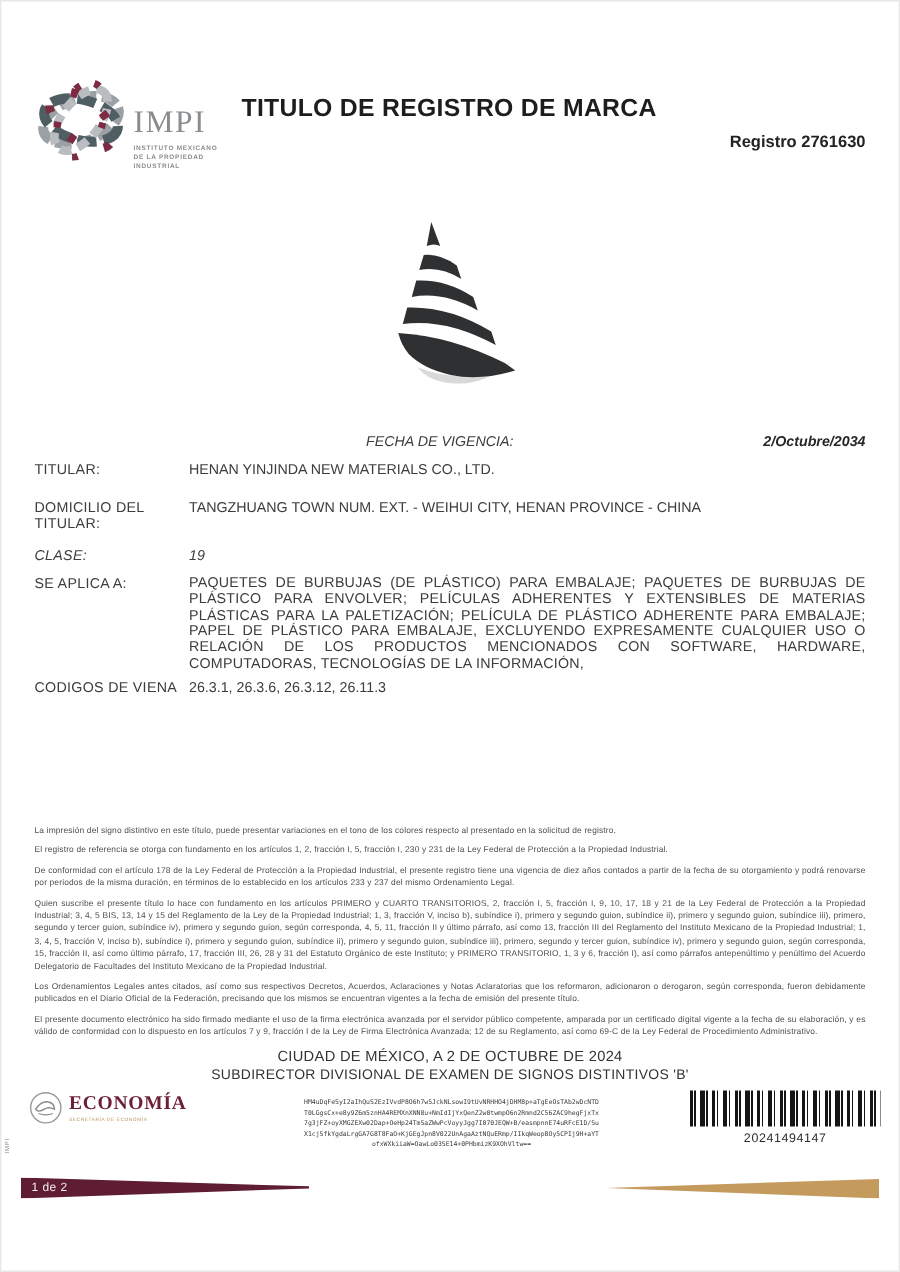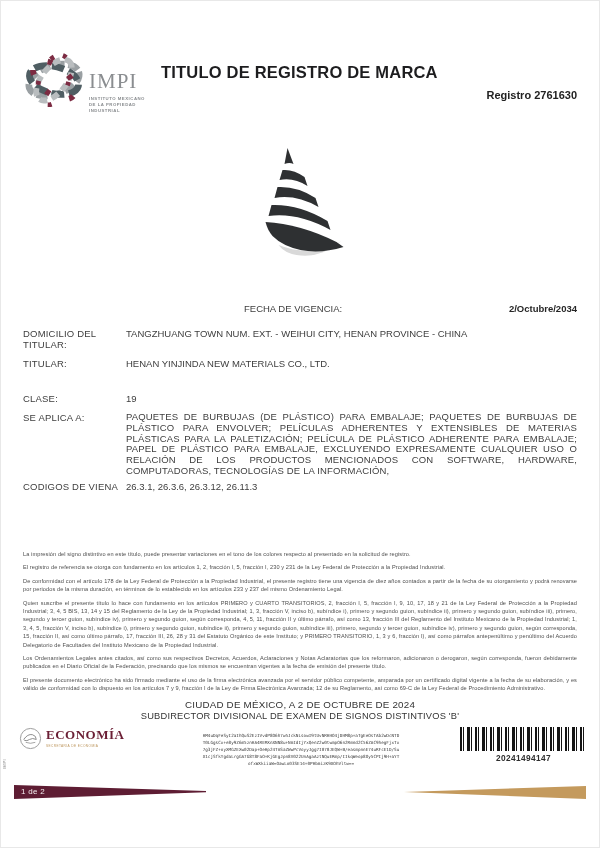--- a/index.html
+++ b/index.html
@@ -25,21 +25,21 @@
 
   
   .fields { position:absolute; left:22px; right:22px; top:278px; font-size:9.5px; color:#3d3d3d; }
   .frow { display:flex; align-items:flex-start; }
   .lab { width:103px; flex:0 0 103px; letter-spacing:.2px; }
   .val { flex:1; }
   .b { font-weight:bold; color:#262626; }
   .exp-val { width:118px; flex:0 0 118px; }
   .mid-lab { width:150px; flex:0 0 150px; }
   .right-val { flex:1; text-align:right; }
-  .mt4 { margin-top:4px; } .mt8 { margin-top:8px; } .mt10 { margin-top:24px; } .mt14 { margin-top:14px; }
+  .mt4 { margin-top:4px; } .mt8 { margin-top:8px; } .mt10 { margin-top:10px;font-style:italic; } .mt14 { margin-top:14px; }
   .just { text-align:justify; line-height:1.14; letter-spacing:.15px; }
   .continua { flex:0 0 auto; font-size:8px; color:#4a4a4a; }
 
   
   .legal { position:absolute; left:22px; right:22px; top:549px; font-size:5.6px; color:#4e4e4e; }
   .legal p { text-align:justify; line-height:1.5; margin-bottom:5px; letter-spacing:.1px; }
 
   
   .city-line { position:absolute; left:0; right:0; top:698px; text-align:center; font-size:9.8px; color:#333; letter-spacing:.2px; }
   .office-line { position:absolute; left:0; right:0; top:710px; text-align:center; font-size:9.3px; color:#333; letter-spacing:.2px; }
@@ -48,21 +48,21 @@
   .eagle { width:23px; height:23px; margin-right:4px; }
   .econ-word { font-family:"Liberation Serif", serif; font-weight:bold; font-size:13px; color:#6b1f35; letter-spacing:.5px; }
   .econ-sub { font-size:3.2px; color:#bc955c; letter-spacing:.4px; margin-top:1px; }
 
   .sig-hash { position:absolute; left:150px; width:300px; top:731px; text-align:center;
     font-family:"DejaVu Sans Mono", monospace; font-size:4.3px; line-height:1.65; color:#3c3c3c; }
 
   .barcode-box { position:absolute; left:459px; top:726px; width:127px; text-align:center; }
   .barcode { height:24px; width:127px;
     background:repeating-linear-gradient(90deg,#151515 0 2px,#fff 2px 3px,#151515 3px 4px,#fff 4px 7px,#151515 7px 10px,#fff 10px 11px,#151515 11px 12px,#fff 12px 15px); }
-  .barcode-num { margin-top:2px; font-size:8.3px; color:#2e2e2e; letter-spacing:.4px;font-weight:bold; }
+  .barcode-num { margin-top:2px; font-size:8.3px; color:#2e2e2e; letter-spacing:.4px; }
 
   
   .footer { position:absolute; left:0; right:0; top:782px; height:18px; }
   .wedge-left { position:absolute; left:13px; top:2px; width:192px; height:14px; background:#5e1d33;
     clip-path:polygon(0 0, 100% 42%, 100% 52%, 0 100%); }
   .page-label { position:absolute; left:20px; top:4px; color:#f5eef0; font-size:8px; letter-spacing:.3px; }
   .wedge-right { position:absolute; right:13px; top:3px; width:182px; height:13px; background:#c49a5d;
     clip-path:polygon(0 46%, 100% 0, 100% 100%); }
   .signer { position:absolute; left:0; right:0; top:2px; text-align:center; font-size:8.6px; color:#3c3c3c; letter-spacing:.3px; }
   .margin-vert { position:absolute; left:1px; top:768px; font-size:4px; color:#8a8a8a;
@@ -108,27 +108,27 @@
   </svg>
 </div>
 
 <div class="fields">
   <div class="frow mt10">
     <div class="lab"></div>
     <div class="exp-val"></div>
     <div class="mid-lab">FECHA DE VIGENCIA:</div>
     <div class="right-val b">2/Octubre/2034</div>
   </div>
+  <div class="frow mt8">
+    <div class="lab">TITULAR:</div>
+    <div class="val">HENAN YINJINDA NEW MATERIALS CO., LTD.</div>
+  </div>
   <div class="frow mt14">
     <div class="lab">DOMICILIO DEL TITULAR:</div>
     <div class="val">TANGZHUANG TOWN NUM. EXT. - WEIHUI CITY, HENAN PROVINCE - CHINA</div>
-  </div>
-  <div class="frow mt8">
-    <div class="lab">TITULAR:</div>
-    <div class="val">HENAN YINJINDA NEW MATERIALS CO., LTD.</div>
   </div>
   <div class="frow mt10">
     <div class="lab">CLASE:</div>
     <div class="val">19</div>
   </div>
   <div class="frow mt8">
     <div class="lab">SE APLICA A:</div>
     <div class="val just">PAQUETES DE BURBUJAS (DE PLÁSTICO) PARA EMBALAJE; PAQUETES DE BURBUJAS DE PLÁSTICO PARA ENVOLVER;  PELÍCULAS ADHERENTES Y EXTENSIBLES DE MATERIAS PLÁSTICAS PARA LA PALETIZACIÓN; PELÍCULA DE PLÁSTICO ADHERENTE PARA EMBALAJE; PAPEL DE PLÁSTICO PARA EMBALAJE, EXCLUYENDO EXPRESAMENTE CUALQUIER USO O RELACIÓN DE LOS PRODUCTOS MENCIONADOS CON SOFTWARE, HARDWARE, COMPUTADORAS, TECNOLOGÍAS DE LA INFORMACIÓN,</div>
   </div>
   <div class="frow mt4">

